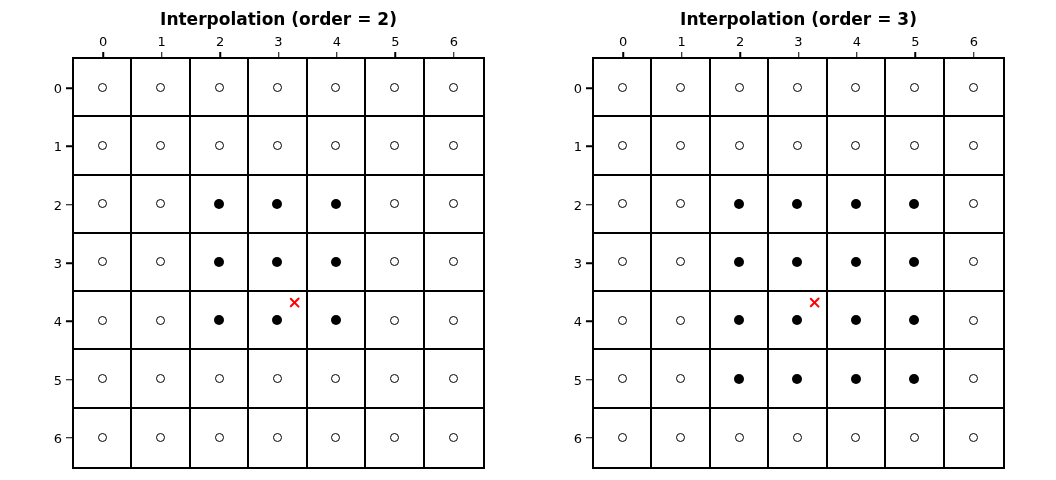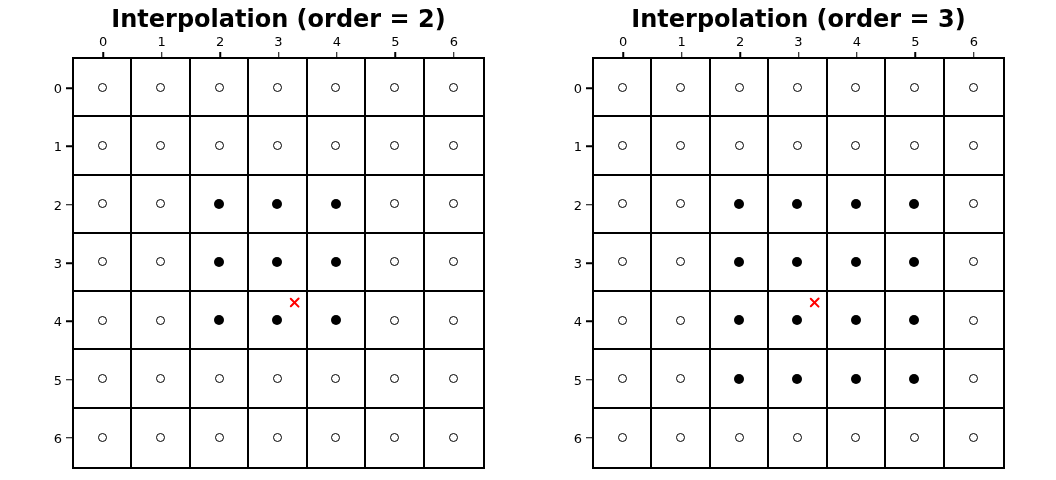--- a/index.html
+++ b/index.html
@@ -17,21 +17,21 @@
   .panel {
     position: absolute;
     width: 413px; height: 412px;
   }
   .chart-title {
     position: absolute;
     left: 0; top: -50px;
     width: 413px;
     margin: 0;
     text-align: center;
-    font-size: 24px;
+    font-size: 17px;
     line-height: 24px;
     font-weight: bold;
     color: var(--ink, #000);
     white-space: nowrap;
   }
   .plot {
     position: absolute;
     left: 0; top: 0;
     width: 409px; height: 408px;
     border: 2px solid var(--ink, #000);

